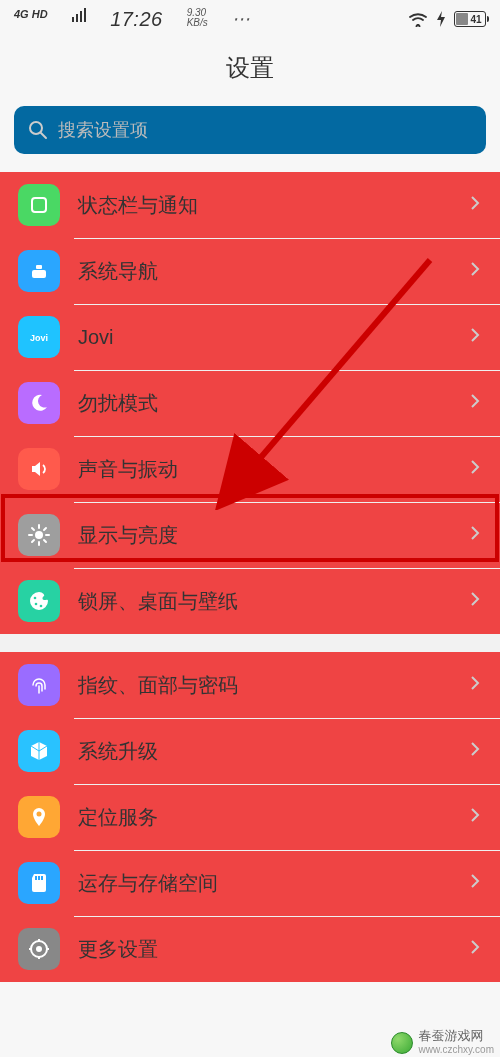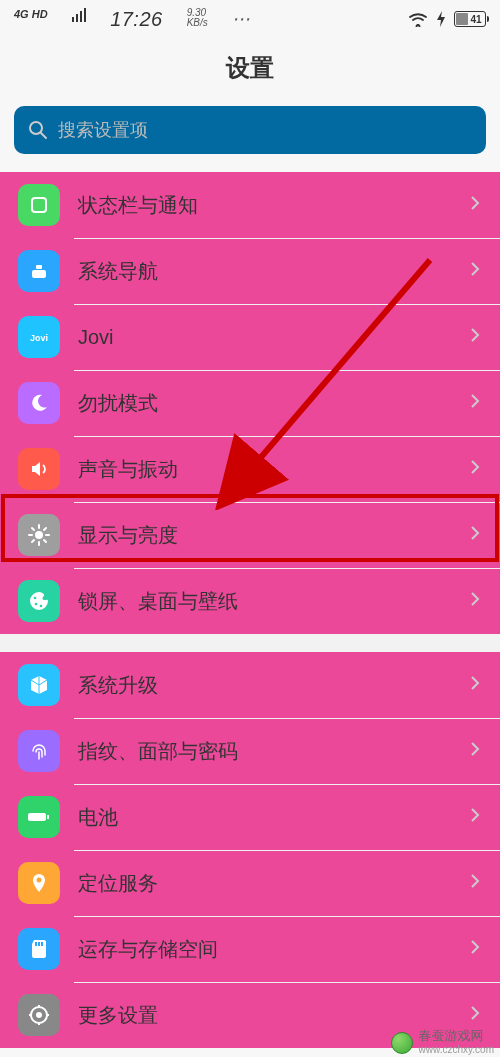--- a/index.html
+++ b/index.html
@@ -36,38 +36,38 @@
     .wifi svg, .charge svg { display:block;}
     .battery-box { border:1.5px solid #333; border-radius:3px; width:32px; height:16px; position:relative; display:flex; align-items:center; font-size:10px; justify-content:center;padding-left:12px;}
     .battery-box::after{content:'';position:absolute;right:-4px;top:4px;width:2.5px;height:6px;background:#333;border-radius:0 2px 2px 0;}
     .battery-fill{position:absolute;left:1px;top:1px;bottom:1px;width:40%;background:#888;border-radius:1px;}
     .battery-num{position:relative;z-index:2;font-size:10px;font-weight:600;}
 
     .header {
       padding: 14px 0 22px;
       text-align: center;
       font-size: 24px;
-      font-weight: 700;
+      font-weight: 400;
       background: #f7f7f7;
     }
 
     .search-wrap { padding: 0 14px 18px; background: #f7f7f7;}
     .search-box {
       background: #0369a1;
       border-radius: 10px;
       height: 48px;
       display: flex;
       align-items: center;
       padding: 0 14px;
       color: #bbb;
       font-size: 18px;
       gap:10px;
     }
 
-    .list { background: #ec4899; }
+    .list { background: #ef4444; }
     .gap { height: 18px; background: #f2f2f2; }
     .row {
       display: flex;
       align-items: center;
       height: 66px;
       padding: 0 20px 0 18px;
       position: relative;
     }
     .row + .row::before {
       content:'';
@@ -266,54 +266,42 @@
     <span class="chevron"><svg width="10" height="16" viewBox="0 0 10 16">
           <path d="M2 2 L8 8 L2 14" fill="none" stroke="#ccc" stroke-width="2"></path>
         </svg></span>
   </div>
 </div>
 
 <div class="gap"></div>
 
 <div class="list">
   <div class="row">
-    <div class="app-icon" style="background:#29c2ff">
-      <svg width="24" height="24" viewBox="0 0 24 24">
-          <path d="M12 3 L20 7 V17 L12 21 L4 17 V7 Z" fill="#fff"></path>
-          <path d="M12 3 V12 L20 7 M12 12 L4 7 M12 12 V21" stroke="#29c2ff" stroke-width="1" fill="none"></path>
-        </svg>
-    </div>
-    <div class="row-label">系统升级</div>
-    <span class="chevron"><svg width="10" height="16" viewBox="0 0 10 16">
-          <path d="M2 2 L8 8 L2 14" fill="none" stroke="#ccc" stroke-width="2"></path>
-        </svg></span>
-  </div>
-  <div class="row">
     <div class="app-icon" style="background:#9a6cff">
       <svg width="24" height="24" viewBox="0 0 24 24">
           <g fill="none" stroke="#fff" stroke-width="1.5" stroke-linecap="round">
             <path d="M6 12 A6 6 0 0 1 18 12 V16"></path>
             <path d="M9 13 A3 3 0 0 1 15 13 V18"></path>
             <path d="M12 13 V20"></path>
           </g>
         </svg>
     </div>
     <div class="row-label">指纹、面部与密码</div>
     <span class="chevron"><svg width="10" height="16" viewBox="0 0 10 16">
           <path d="M2 2 L8 8 L2 14" fill="none" stroke="#ccc" stroke-width="2"></path>
         </svg></span>
   </div>
   <div class="row">
-    <div class="app-icon" style="background:#2fd36a">
-      <svg width="28" height="24" viewBox="0 0 28 24">
-          <rect x="3" y="8" width="18" height="8" rx="2" fill="#fff"></rect>
-          <rect x="22" y="10" width="2" height="4" fill="#fff"></rect>
-        </svg>
-    </div>
-    <div class="row-label">电池</div>
+    <div class="app-icon" style="background:#29c2ff">
+      <svg width="24" height="24" viewBox="0 0 24 24">
+          <path d="M12 3 L20 7 V17 L12 21 L4 17 V7 Z" fill="#fff"></path>
+          <path d="M12 3 V12 L20 7 M12 12 L4 7 M12 12 V21" stroke="#29c2ff" stroke-width="1" fill="none"></path>
+        </svg>
+    </div>
+    <div class="row-label">系统升级</div>
     <span class="chevron"><svg width="10" height="16" viewBox="0 0 10 16">
           <path d="M2 2 L8 8 L2 14" fill="none" stroke="#ccc" stroke-width="2"></path>
         </svg></span>
   </div>
   <div class="row">
     <div class="app-icon" style="background:#ffa734">
       <svg width="24" height="24" viewBox="0 0 24 24">
           <path d="M12 3 A6 6 0 0 1 18 9 C18 14 12 21 12 21 C12 21 6 14 6 9 A6 6 0 0 1 12 3 Z" fill="#fff"></path>
           <circle cx="12" cy="9" r="2.5" fill="#ffa734"></circle>
         </svg>

